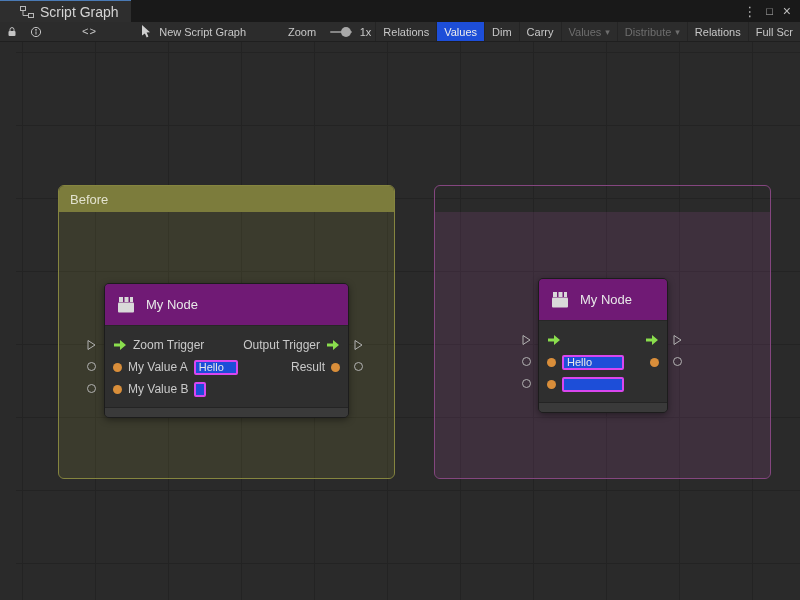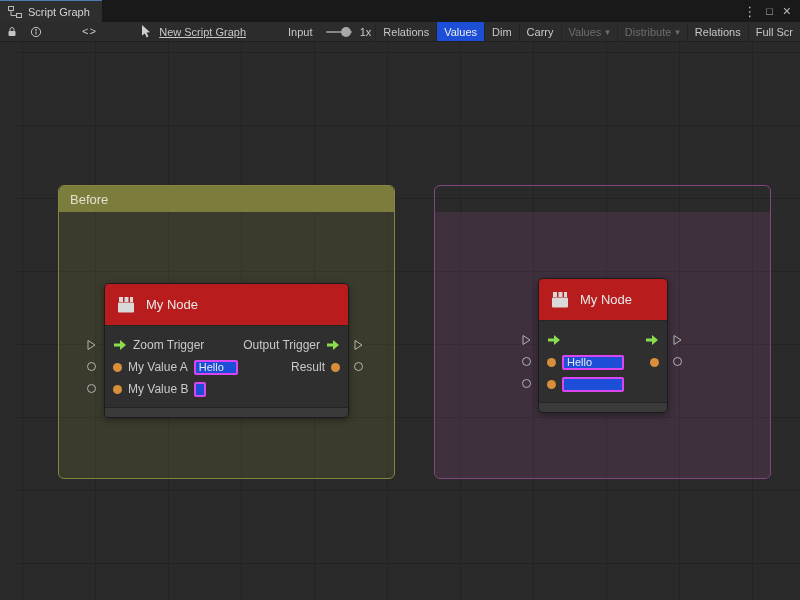--- a/index.html
+++ b/index.html
@@ -12,22 +12,22 @@
     -webkit-font-smoothing: antialiased;
   }
 
   
   .tab-bar {
     position: absolute; top: 0; left: 0; right: 0; height: 22px;
     background: #191919; display: flex; align-items: stretch;
   }
   .tab {
     display: flex; align-items: center; gap: 6px;
-    padding: 0 12px 0 8px; background: #2e2e2e; color: #d4d4d4;
-    font-size: 11px; border-top: 1px solid #4a7ab5; cursor: default;
+    padding: 0 12px 0 20px; background: #2e2e2e; color: #d4d4d4;
+    font-size: 14px; border-top: 1px solid #4a7ab5; cursor: default;
   }
   .window-controls {
     margin-left: auto; display: flex; align-items: center; gap: 10px;
     padding-right: 9px; color: #bdbdbd;
   }
   .window-controls span { cursor: default; line-height: 1; }
   .wc-kebab { font-size: 13px; }
   .wc-max { font-size: 11px; }
   .wc-close { font-size: 14px; }
 
@@ -37,21 +37,21 @@
     background: #2c2c2c; border-bottom: 1px solid #1f1f1f;
     display: flex; align-items: center; font-size: 11px; color: #c8c8c8;
   }
   .tb-btn {
     height: 100%; display: flex; align-items: center; justify-content: center;
     padding: 0 6px; background: transparent; border: none; color: #c8c8c8;
     font-family: inherit; font-size: 11px; cursor: default; white-space: nowrap;
   }
   .tb-icon-btn { width: 24px; }
   .tb-code { margin-left: 28px; font-family: "Liberation Mono", monospace; font-size: 11px; letter-spacing: 1px; }
-  .tb-newgraph { margin-left: 32px; gap: 7px; text-decoration: underline; }
+  .tb-newgraph { margin-left: 32px; gap: 7px; }
   .tb-zoom-label { margin-left: 30px; }
   .zoom-slider { width: 84px; height: 100%; display: flex; align-items: center; margin: 0 8px; }
   .zoom-track { position: relative; width: 100%; height: 2px; background: #868686; border-radius: 1px; }
   .zoom-knob { position: absolute; right: 1px; top: -4px; width: 10px; height: 10px; border-radius: 50%; background: #a8a8a8; }
   .tb-right { margin-left: auto; display: flex; align-items: stretch; height: 100%; }
   .tb-right .tb-btn { border-left: 1px solid #242424; padding: 4px 7px; }
   .tb-btn.active { background: #1d4ed8; color: #ededed; }
   .tb-btn.disabled { color: #6e6e6e; }
   .caret { font-size: 9px; margin-left: 4px; }
 
@@ -81,21 +81,21 @@
   .group-after .group-body { background: rgba(168,78,162,0.16); }
 
   
   .node {
     position: absolute; background: #2f2f2f; border: 1px solid #1c1c1c;
     border-radius: 5px; box-shadow: 0 2px 7px rgba(0,0,0,0.4);
   }
   .node-before { left: 88px; top: 241px; width: 245px; }
   .node-after { left: 522px; top: 236px; width: 130px; }
   .node-header {
-    height: 42px; background: #b91c1c; border-radius: 4px 4px 0 0;
+    height: 42px; background: #701a75; border-radius: 4px 4px 0 0;
     border-bottom: 1px solid #272727; display: flex; align-items: center;
     gap: 9px; padding: 0 10px; cursor: default;
   }
   .node-title { font-size: 13px; color: #e8e8e8; white-space: nowrap; }
   .node-body { padding: 8px 0 4px; }
   .port-row {
     height: 22px; display: flex; align-items: center; gap: 6px;
     padding: 0 8px; font-size: 12px; color: #c9c9c9; white-space: nowrap;
   }
   .spacer { flex: 1; }
@@ -153,21 +153,21 @@
   </button>
   <button class="tb-btn tb-code">
     <span>&lt;&gt;</span>
   </button>
   <button class="tb-btn tb-newgraph">
     <svg width="11" height="13" viewBox="0 0 11 13">
       <polygon points="1,0 9,7.2 5.6,7.6 7.4,11.6 5.7,12.4 3.9,8.4 1,10.4" fill="#cfcfcf"></polygon>
     </svg>
     <span>New Script Graph</span>
   </button>
-  <span class="tb-btn tb-zoom-label">Input</span>
+  <span class="tb-btn tb-zoom-label">Zoom</span>
   <div class="zoom-slider">
     <div class="zoom-track">
       <div class="zoom-knob"></div>
     </div>
   </div>
   <span class="tb-btn" style="padding:0 4px 0 0;">1x</span>
 
   <div class="tb-right">
     <button class="tb-btn">
       <span>Relations</span>

